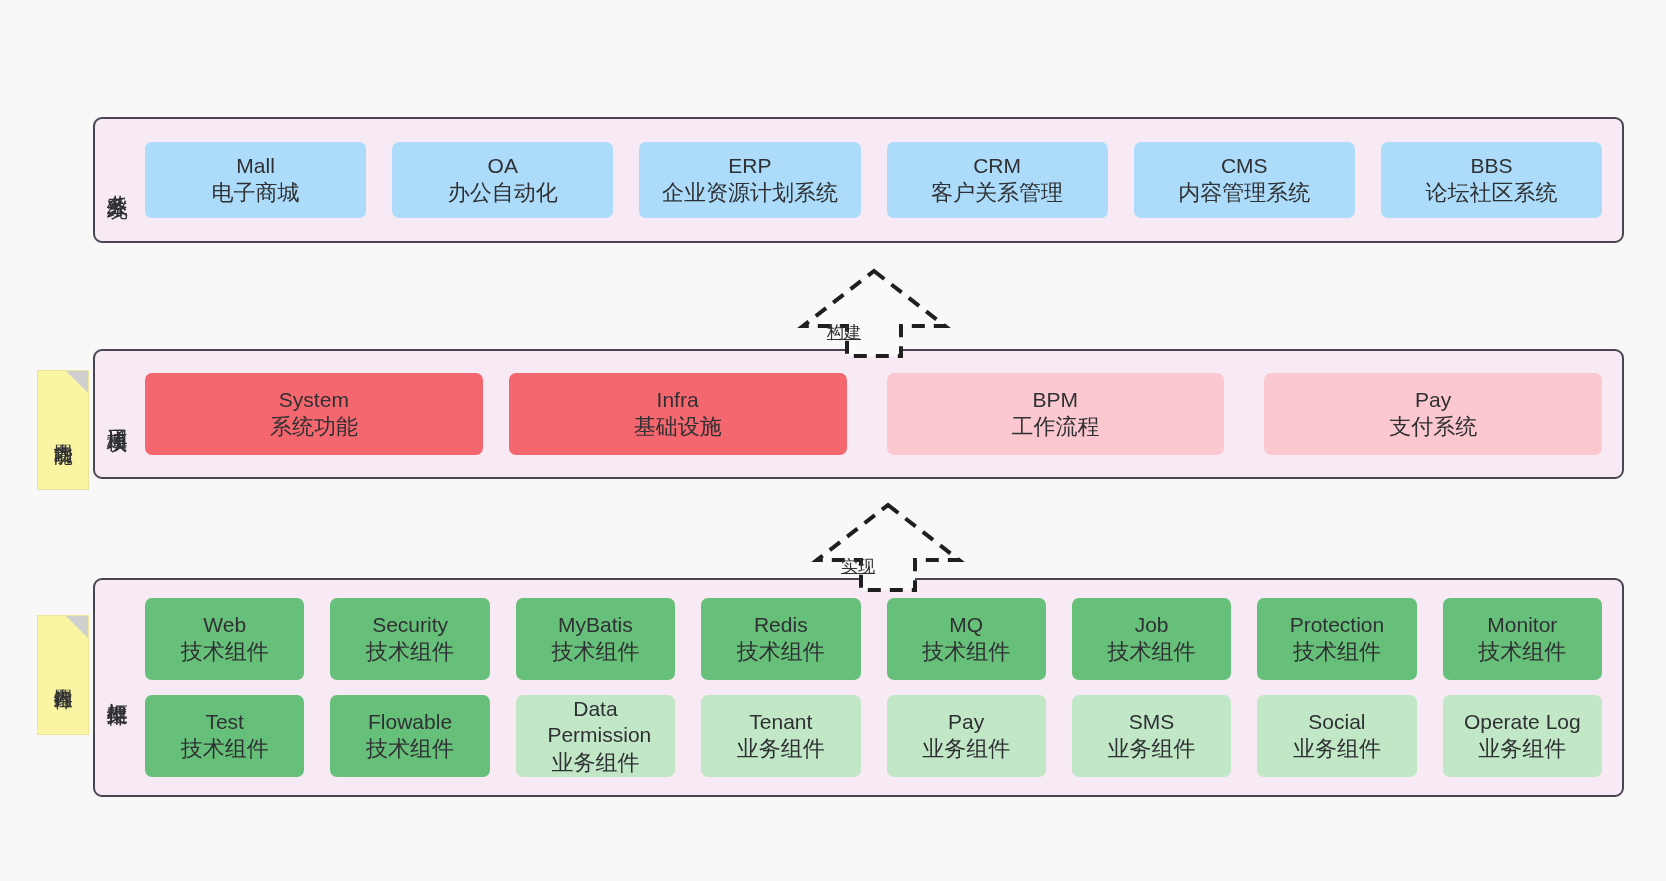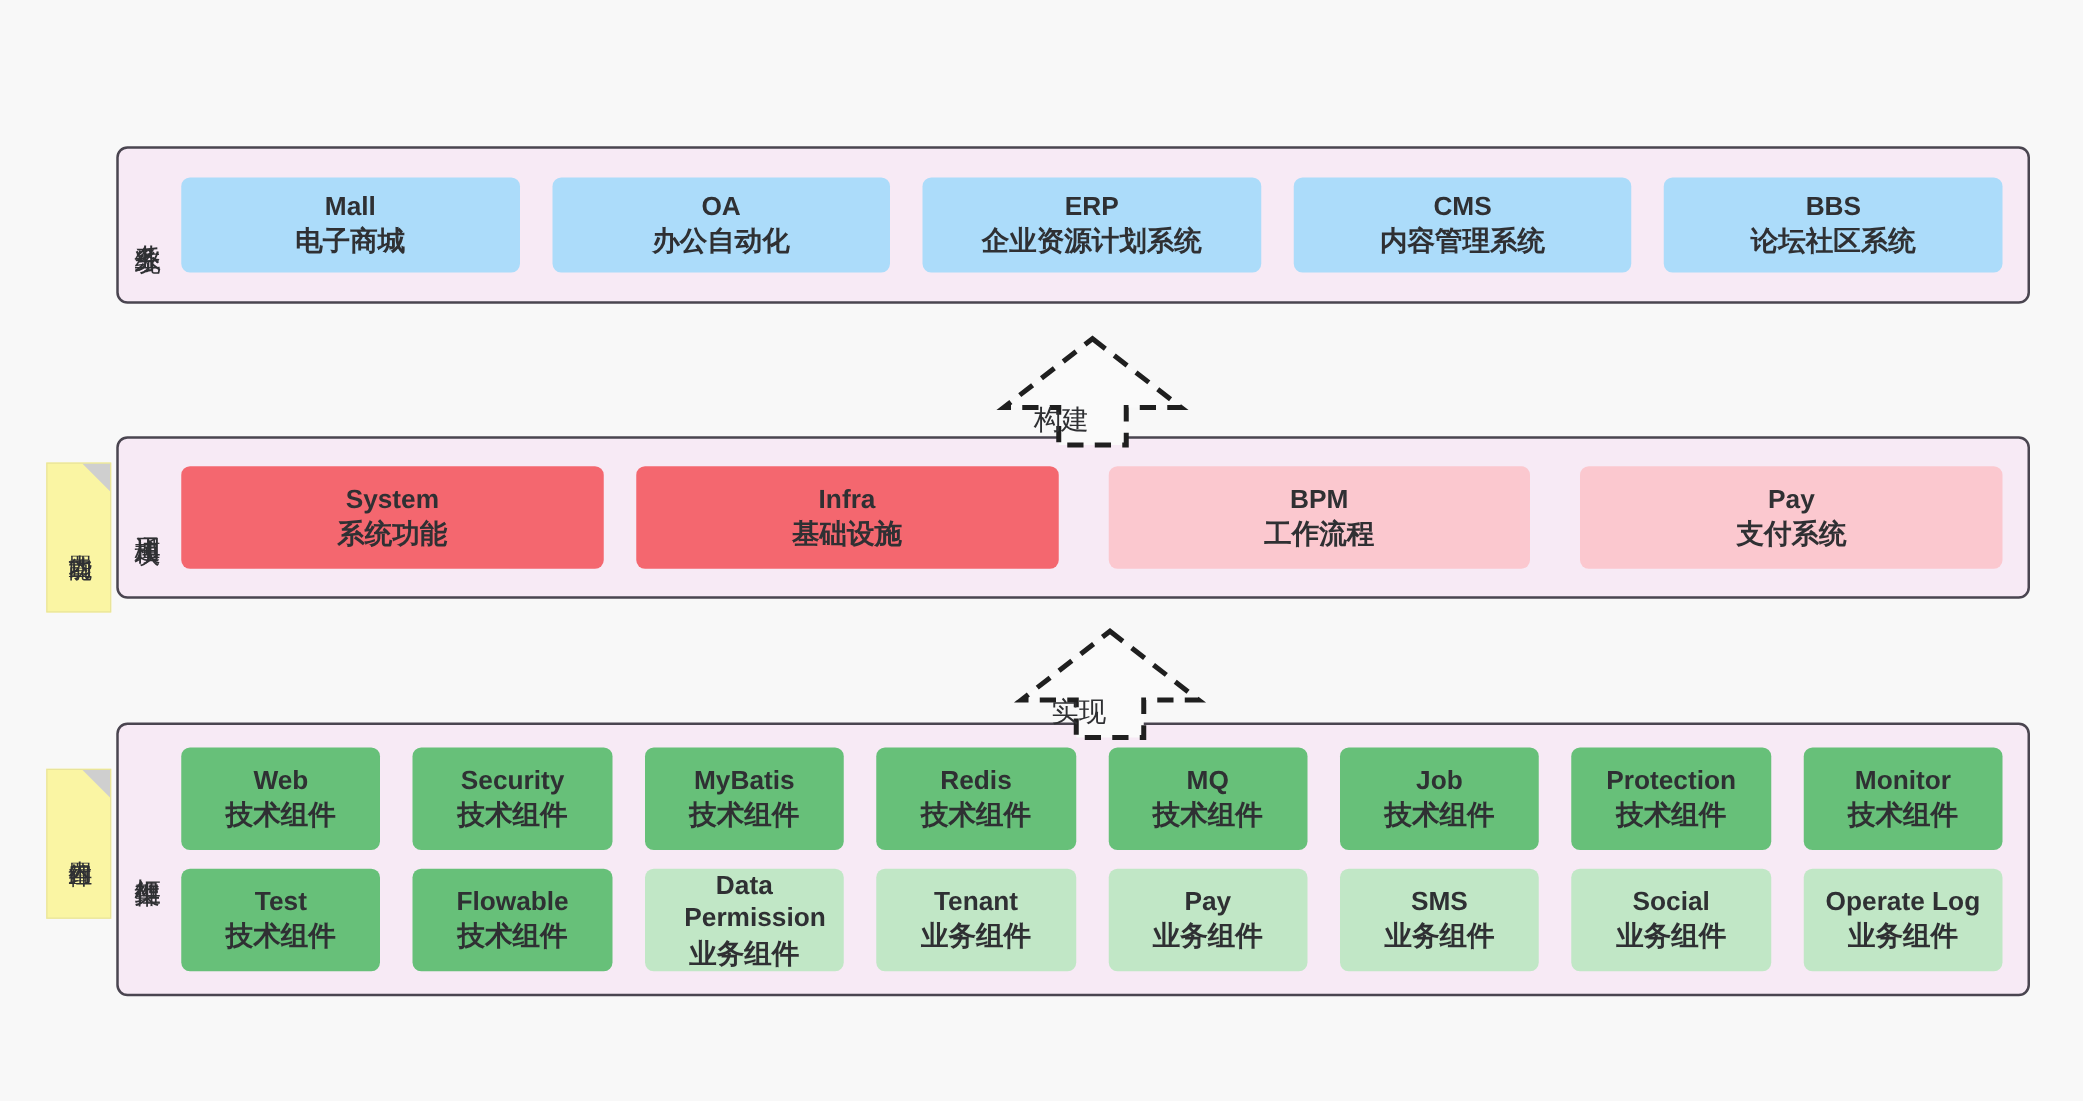--- a/index.html
+++ b/index.html
@@ -38,21 +38,20 @@
     white-space:nowrap;
     user-select:none;
   }
   .layer-body{
     flex:1 1 auto;
     display:flex;
     flex-direction:column;
     justify-content:center;
     gap:15px;
     padding:0 20px 0 6px;
-    font-weight:bold;
   }
   .row{
     display:flex;
     gap:26px;
     align-items:stretch;
   }
   .row.eight{gap:26px;}
 
   
   .card{
@@ -105,25 +104,26 @@
     width:0;height:0;
     border-top:22px solid #CFCFCF;
     border-left:22px solid transparent;
   }
 
   
   .arrow{position:absolute;z-index:2;}
   .arrow svg{display:block;overflow:visible;}
   .arrow-label{
     position:absolute;
-    font-size:22px;
+    font-size:17px;
     color:#2F3033;
     background:transparent;
     white-space:nowrap;
     user-select:none;
+    text-decoration:underline;
   }
 </style>
 </head>
 <body>
 
 <div id="canvas">
 
   <div class="layer" id="layer-business" style="left:93px;top:117px;width:1531px;height:126px;">
     <div class="layer-label">业务系统</div>
     <div class="layer-body">
@@ -133,20 +133,24 @@
           <span class="t1">Mall</span>
           <span class="t2">电子商城</span>
         </div>
         <div class="card c-blue">
           <span class="t1">OA</span>
           <span class="t2">办公自动化</span>
         </div>
         <div class="card c-blue">
           <span class="t1">ERP</span>
           <span class="t2">企业资源计划系统</span>
+        </div>
+        <div class="card c-blue">
+          <span class="t1">CRM</span>
+          <span class="t2">客户关系管理</span>
         </div>
         <div class="card c-blue">
           <span class="t1">CMS</span>
           <span class="t2">内容管理系统</span>
         </div>
         <div class="card c-blue">
           <span class="t1">BBS</span>
           <span class="t2">论坛社区系统</span>
         </div>
 

